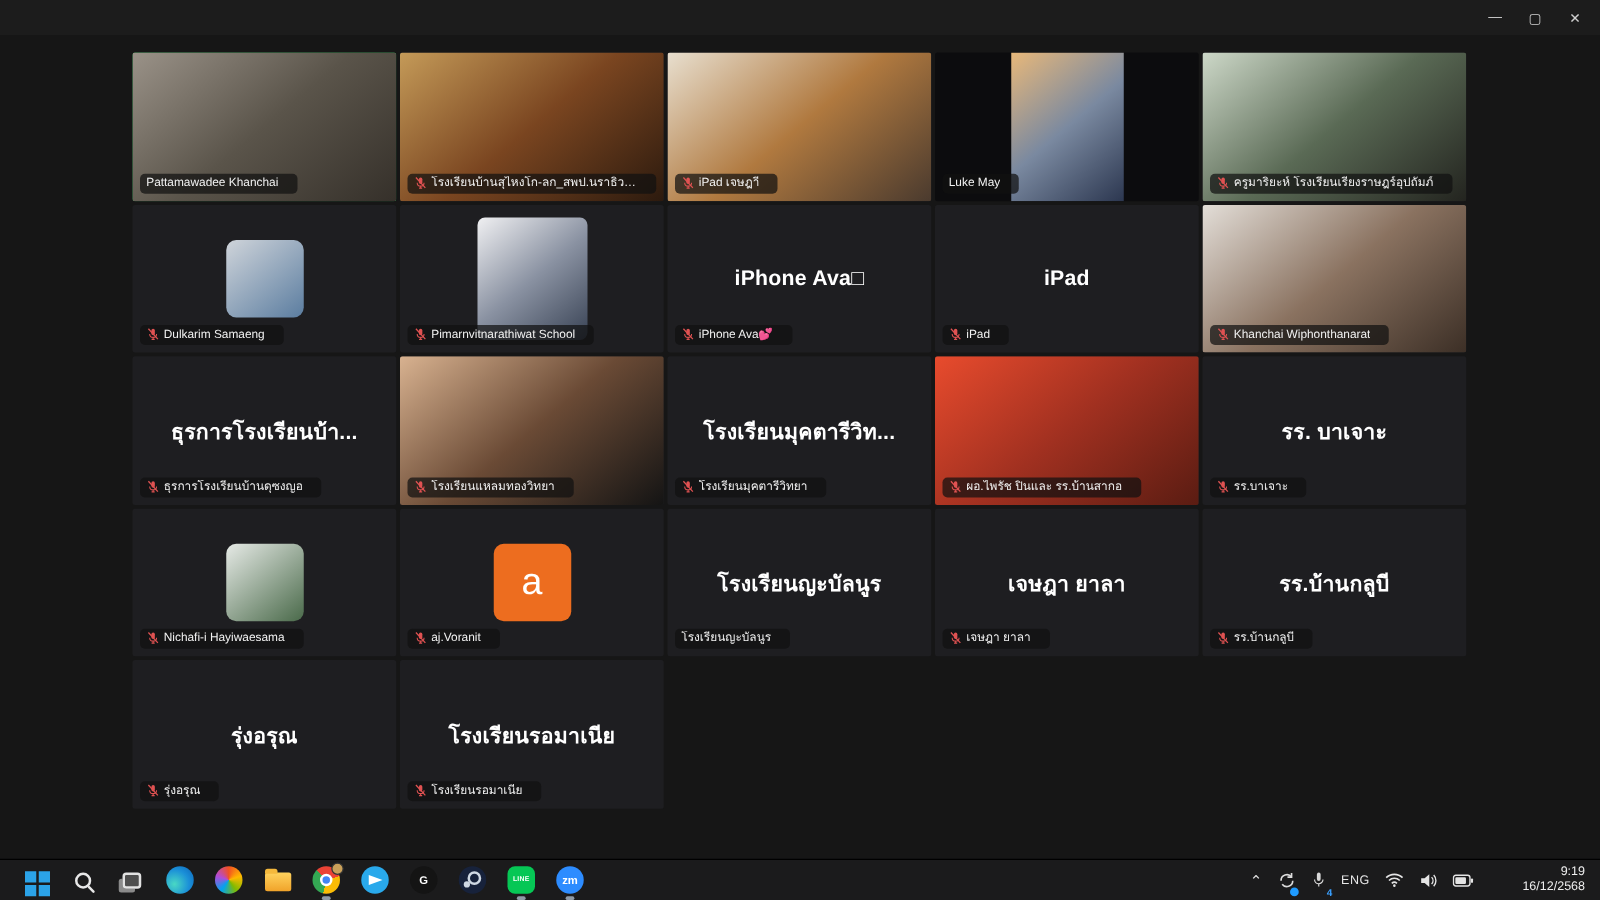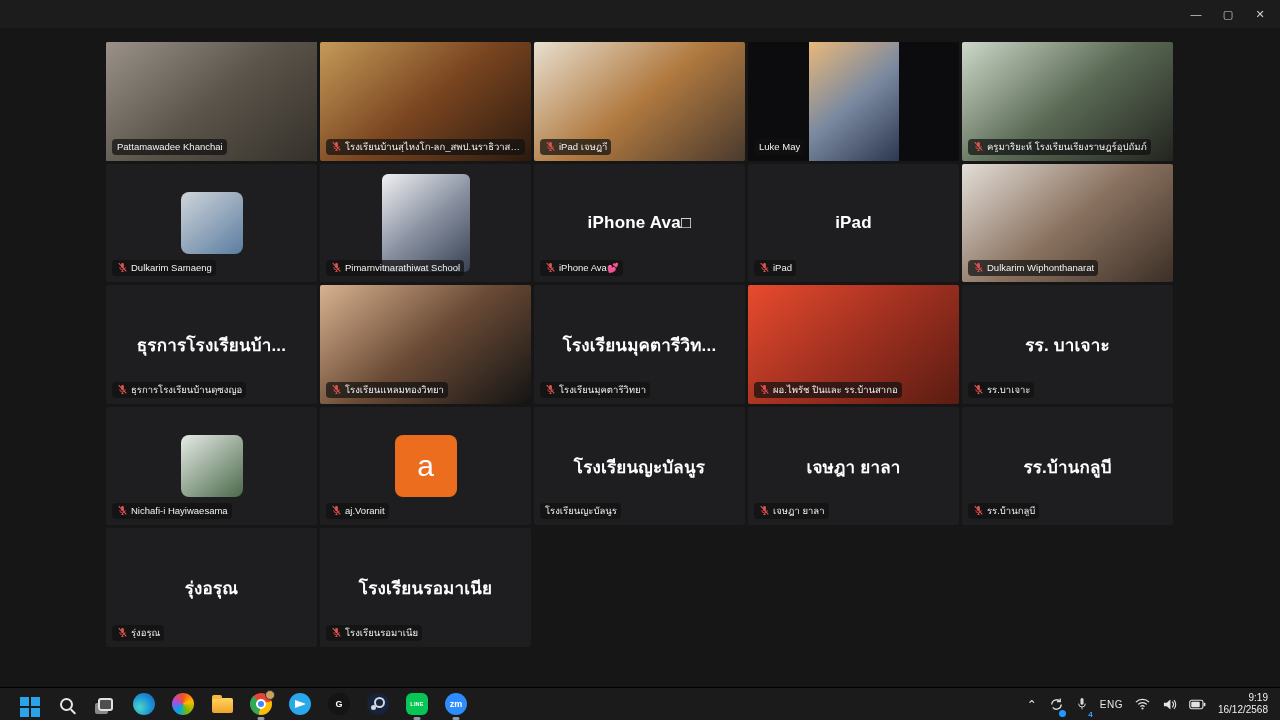--- a/index.html
+++ b/index.html
@@ -24,21 +24,21 @@
   .vidp { position:absolute; top:0; bottom:0; left:50%; transform:translateX(-50%); width:90px; }
   .tile.portrait-bg { background:#0c0c0e; }
   .ava { border-radius:8px; }
   .ava.square { width:62px; height:62px; }
   .ava.portrait { width:88px; height:98px; border-radius:6px; }
   .ava.letter { width:62px; height:62px; display:flex; align-items:center; justify-content:center;
     color:#fff; font-size:30px; font-weight:400; border-radius:8px; }
   .dispname { color:#fff; font-weight:700; font-size:17px; text-align:center; padding:0 10px;
     letter-spacing:.2px; z-index:1; }
   .nameplate { position:absolute; left:6px; bottom:6px; max-width:calc(100% - 12px);
-    background:rgba(16,16,16,.72); border-radius:4px; padding:2px 4px 3px 5px;
+    background:rgba(16,16,16,.72); border-radius:4px; padding:2px 15px 3px 5px;
     display:flex; align-items:flex-start; gap:3px; z-index:2; }
   .nameplate span { color:#f2f2f2; font-size:9.5px; line-height:11px; white-space:nowrap;
     overflow:hidden; text-overflow:ellipsis; }
   .nameplate svg { flex:0 0 auto; }
 
   
   .taskbar { position:absolute; left:0; right:0; bottom:0; height:33px; background:#1b1b1c;
     border-top:1px solid #000; display:flex; align-items:center; }
   .apps { display:flex; align-items:center; gap:13px; padding-left:14px; }
   .app { position:relative; width:26px; height:26px; display:flex; align-items:center;
@@ -74,21 +74,21 @@
   .i-steam::before { content:''; position:absolute; left:4px; bottom:5px; width:5px; height:5px;
     background:#cfd8e3; border-radius:50%; }
   .txt-sm { font-size:9px; font-weight:700; }
   .txt-xs { font-size:5.5px; font-weight:700; letter-spacing:.2px; }
 
   .tray { margin-left:auto; display:flex; align-items:center; gap:12px; padding-right:12px;
     color:#e8e8e8; }
   .trayitem { display:flex; align-items:center; justify-content:center; height:26px; }
   .chev { font-size:12px; color:#e0e0e0; transform:translateY(1px); }
   .lang { font-size:10px; letter-spacing:.5px; }
-  .clock { text-align:right; font-size:10px; line-height:12px; color:#eee; }
+  .clock { text-align:right; font-size:10px; line-height:12px; color:#eee;margin-left:27px; }
   .mic4 { position:relative; }
   .mic4 .four { position:absolute; right:-5px; bottom:-2px; color:#3aa0ff; font-size:8px; font-weight:700; }
   .sync { position:relative; }
   .sync .bluedot { position:absolute; right:-2px; bottom:0; width:7px; height:7px;
     background:#1f9bff; border-radius:50%; }
 </style>
 </head>
 <body>
 
 <div class="screen">
@@ -193,21 +193,21 @@
           </div>
         </div>
         <div class="tile">
           <div class="vid" style="background:linear-gradient(140deg,#e3ded8,#8a7260,#3c2f26)"></div>
           <div class="nameplate">
             <svg width="11" height="11" viewBox="0 0 16 16">
               <rect x="6" y="1.5" width="4" height="7.5" rx="2" fill="#e05252"></rect>
               <path d="M4 7.5a4 4 0 0 0 8 0M8 11.5v2.3M6.2 13.8h3.6" stroke="#e05252" fill="none" stroke-width="1.2"></path>
               <line x1="2.5" y1="1.5" x2="13.5" y2="13.5" stroke="#e05252" stroke-width="1.5"></line>
             </svg>
-            <span>Dulkarim Wiphonthanarat</span>
+            <span>Khanchai Wiphonthanarat</span>
           </div>
         </div>
         <div class="tile">
           <div class="dispname">ธุรการโรงเรียนบ้า...</div>
           <div class="nameplate">
             <svg width="11" height="11" viewBox="0 0 16 16">
               <rect x="6" y="1.5" width="4" height="7.5" rx="2" fill="#e05252"></rect>
               <path d="M4 7.5a4 4 0 0 0 8 0M8 11.5v2.3M6.2 13.8h3.6" stroke="#e05252" fill="none" stroke-width="1.2"></path>
               <line x1="2.5" y1="1.5" x2="13.5" y2="13.5" stroke="#e05252" stroke-width="1.5"></line>
             </svg>

